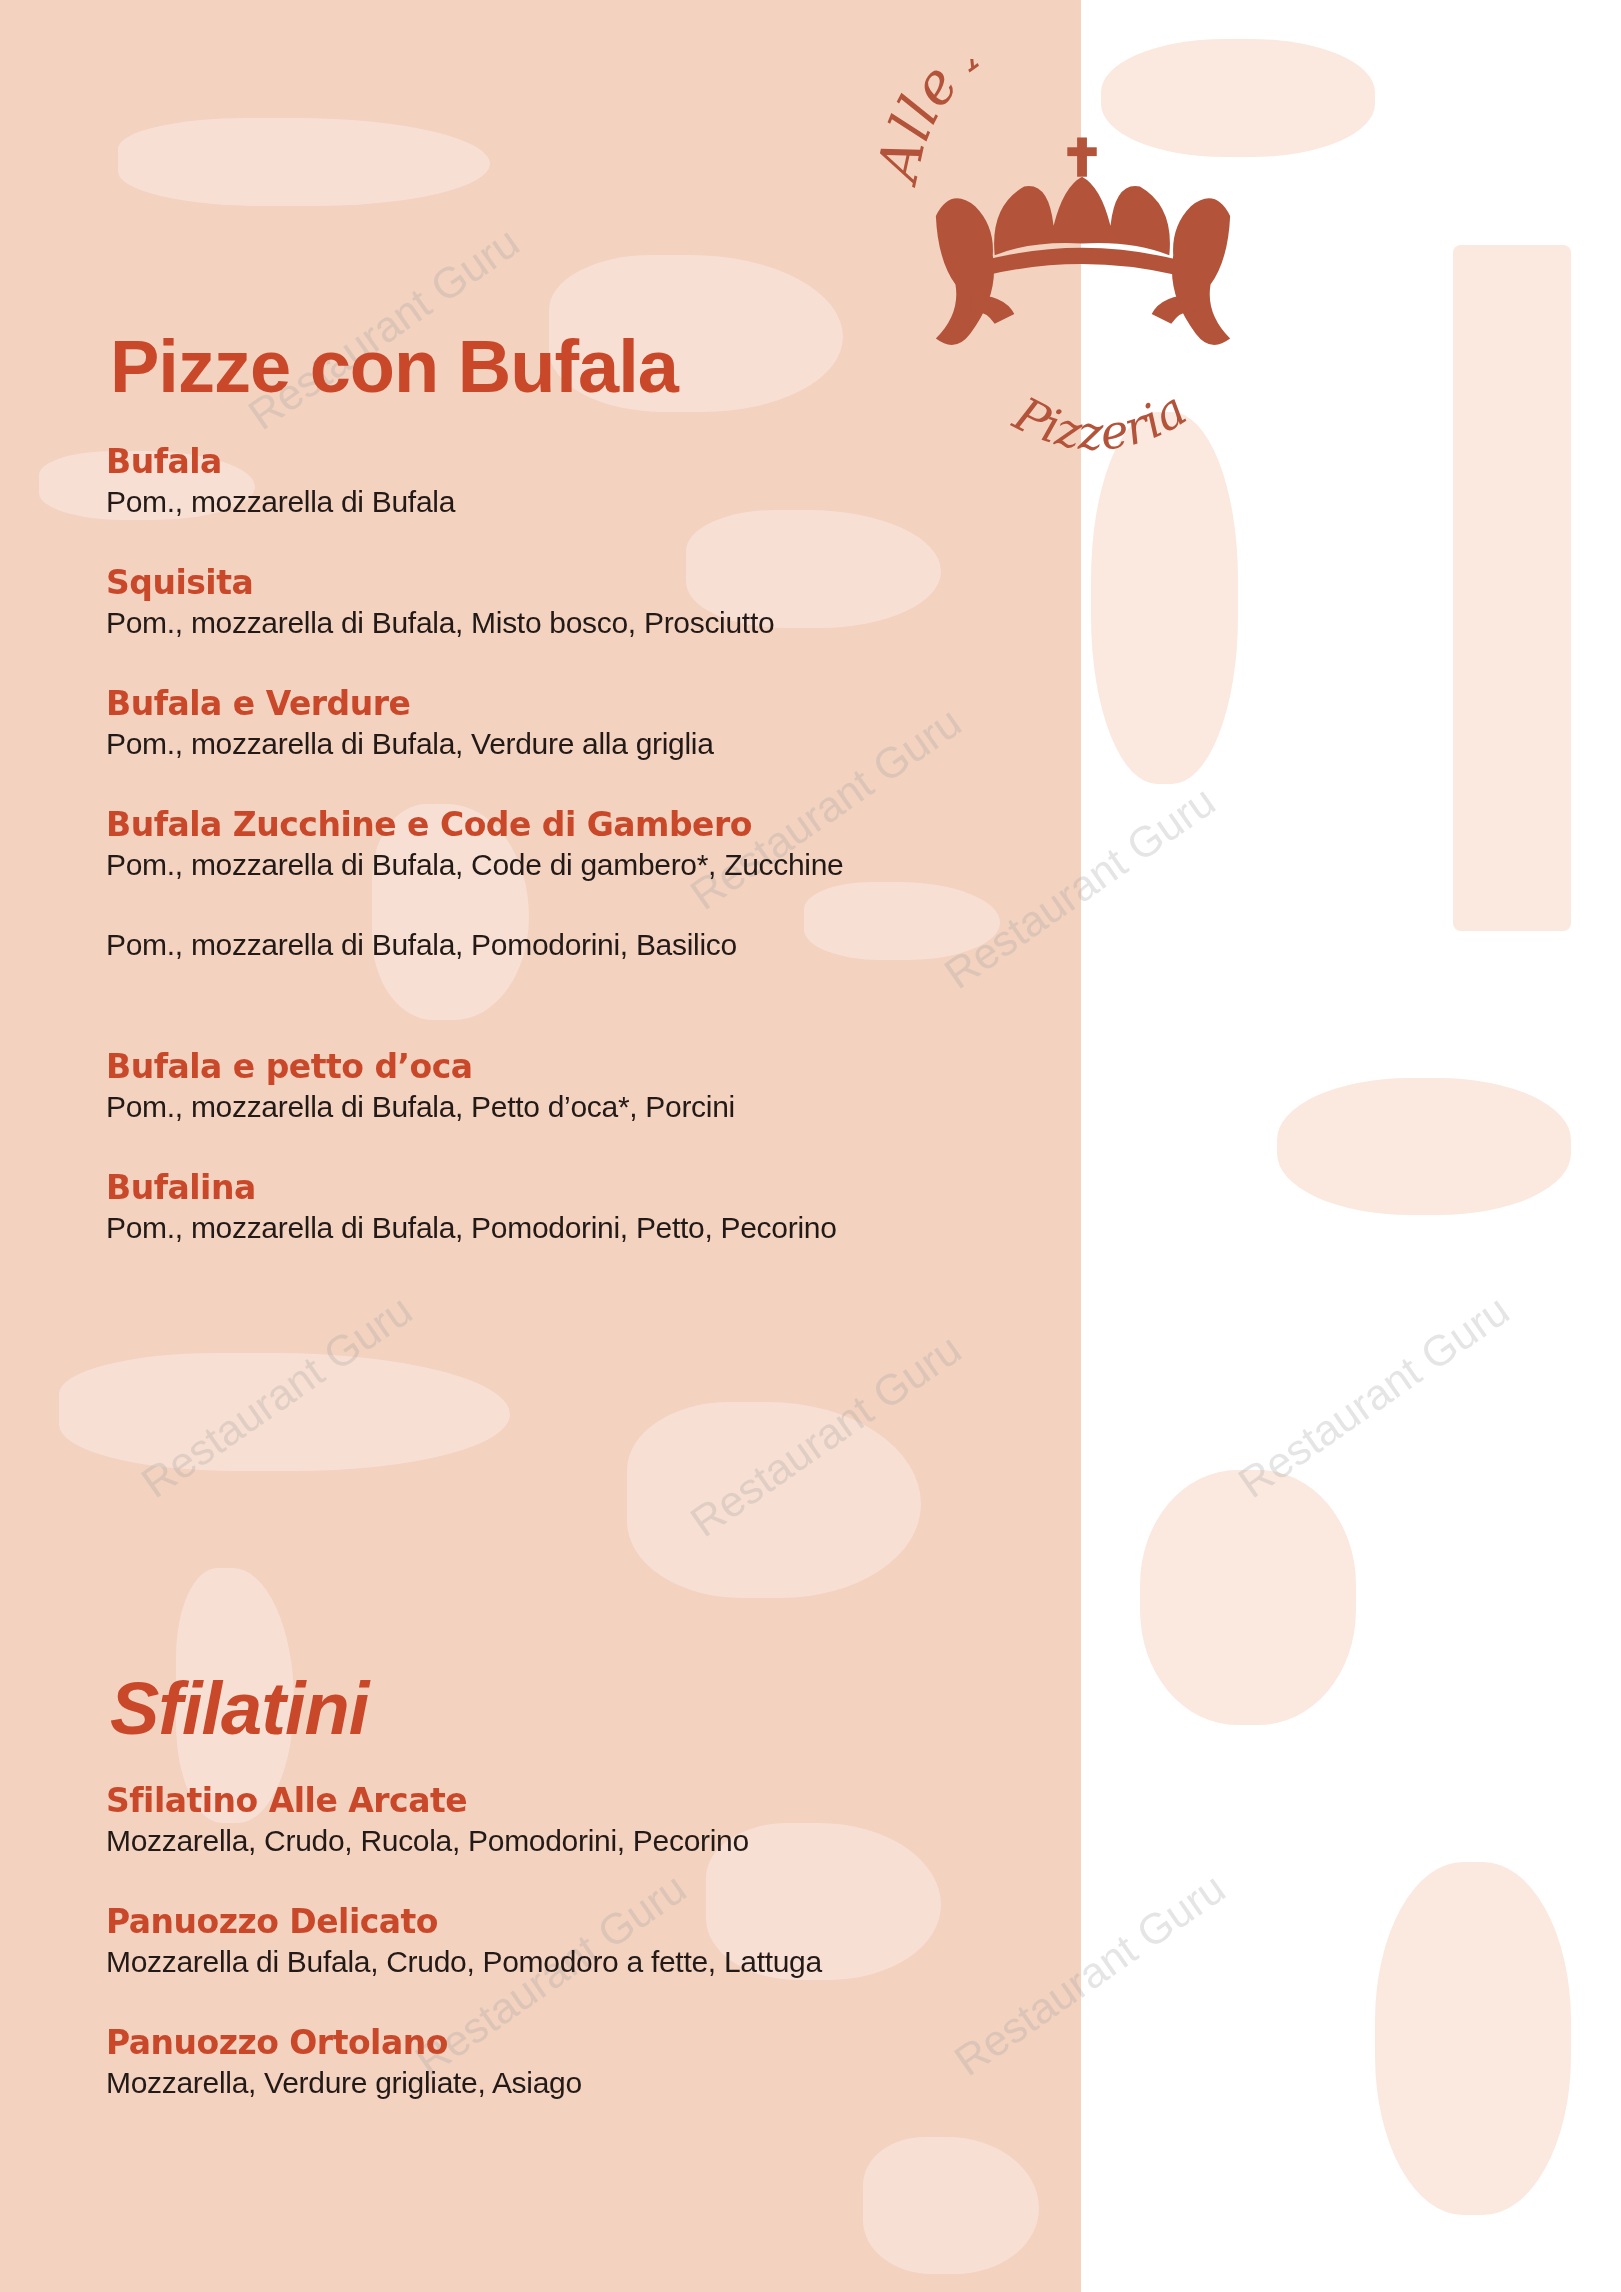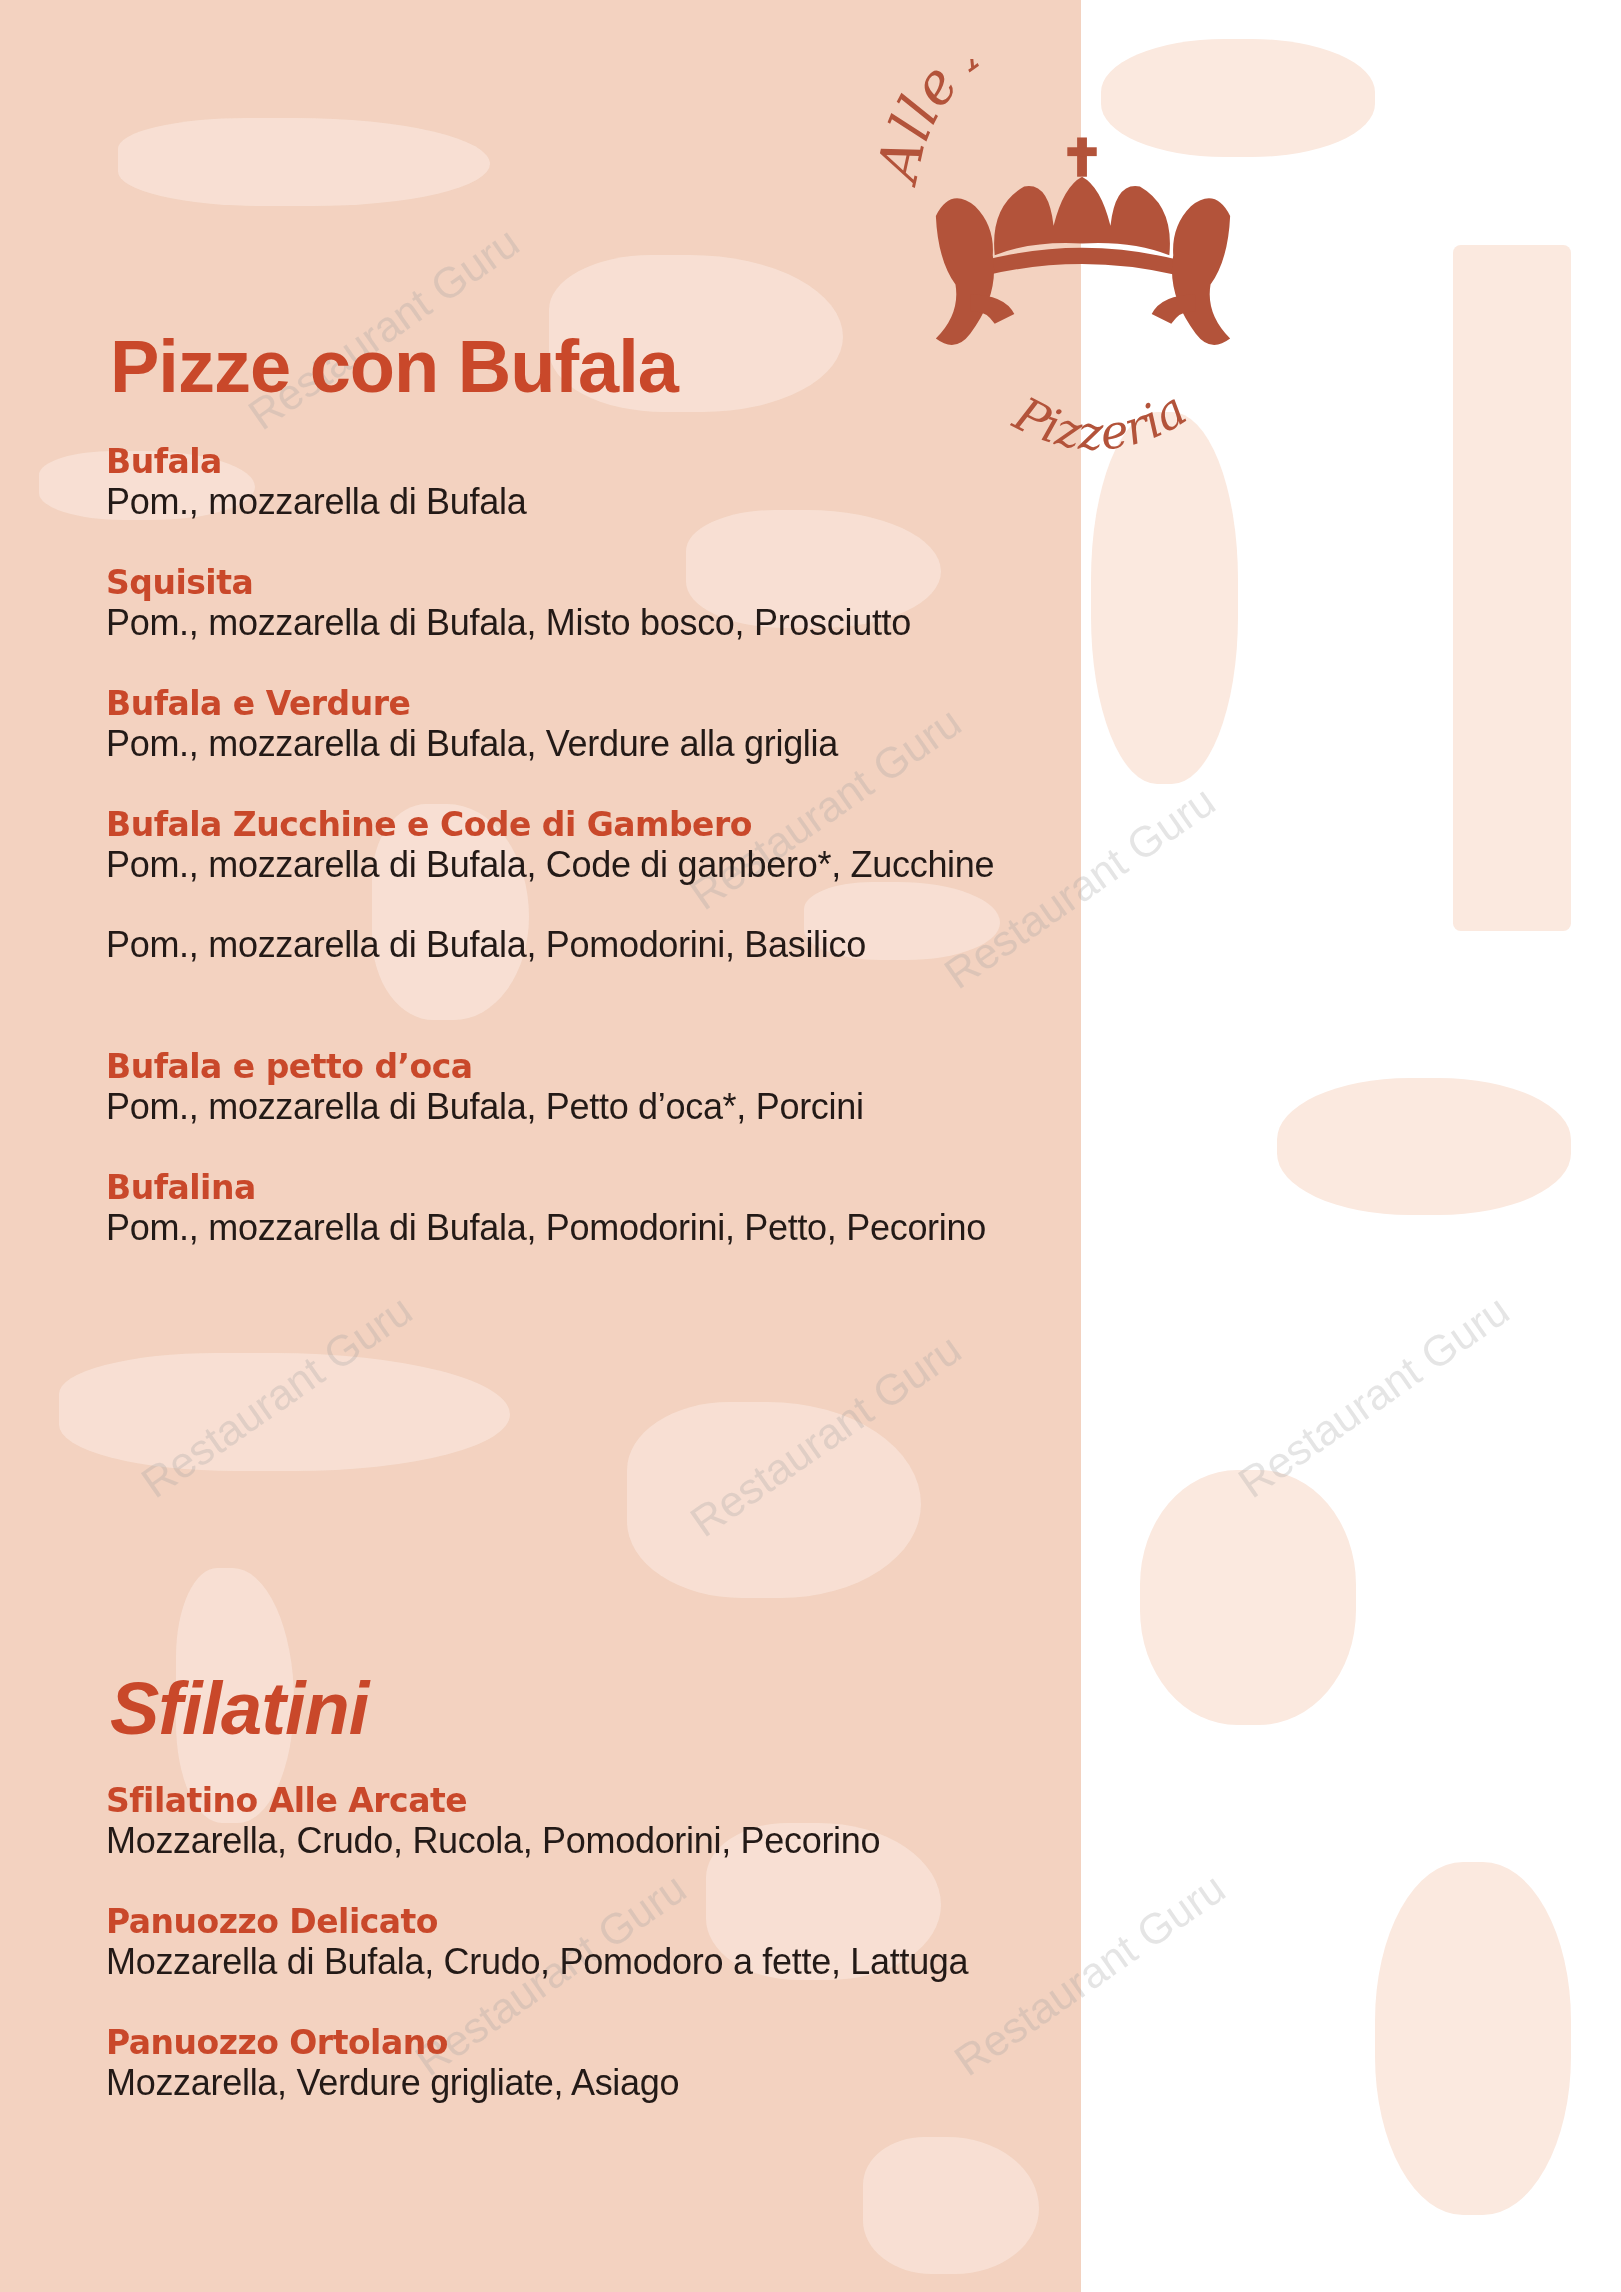--- a/index.html
+++ b/index.html
@@ -32,21 +32,21 @@
     color: #c9482a; font-weight: bold; font-size: 74px; letter-spacing: -1px;
     margin: 12px;
   }
   .menu-list { position: absolute; left: 98px; margin: 8px; padding: 0; list-style: none; }
   .menu-item { height: 121px; }
   .item-name {
     display: block; color: #c9482a; font-weight: bold; font-size: 33px; line-height: 41px;
     font-family: "DejaVu Sans", sans-serif; letter-spacing: -0.5px;
   }
   .item-desc {
-    display: block; color: #231a17; font-size: 36px; line-height: 39px;
+    display: block; color: #231a17; font-size: 30px; line-height: 39px;
     font-family: "Liberation Sans", sans-serif; letter-spacing: -0.3px;
   }
 </style>
 </head>
 <body>
 
 <div class="left-panel">
   <div class="tex" style="left:118px;top:118px;width:372px;height:88px;"></div>
   <div class="tex" style="left:549px;top:255px;width:294px;height:157px;"></div>
   <div class="tex" style="left:39px;top:451px;width:216px;height:69px;"></div>

